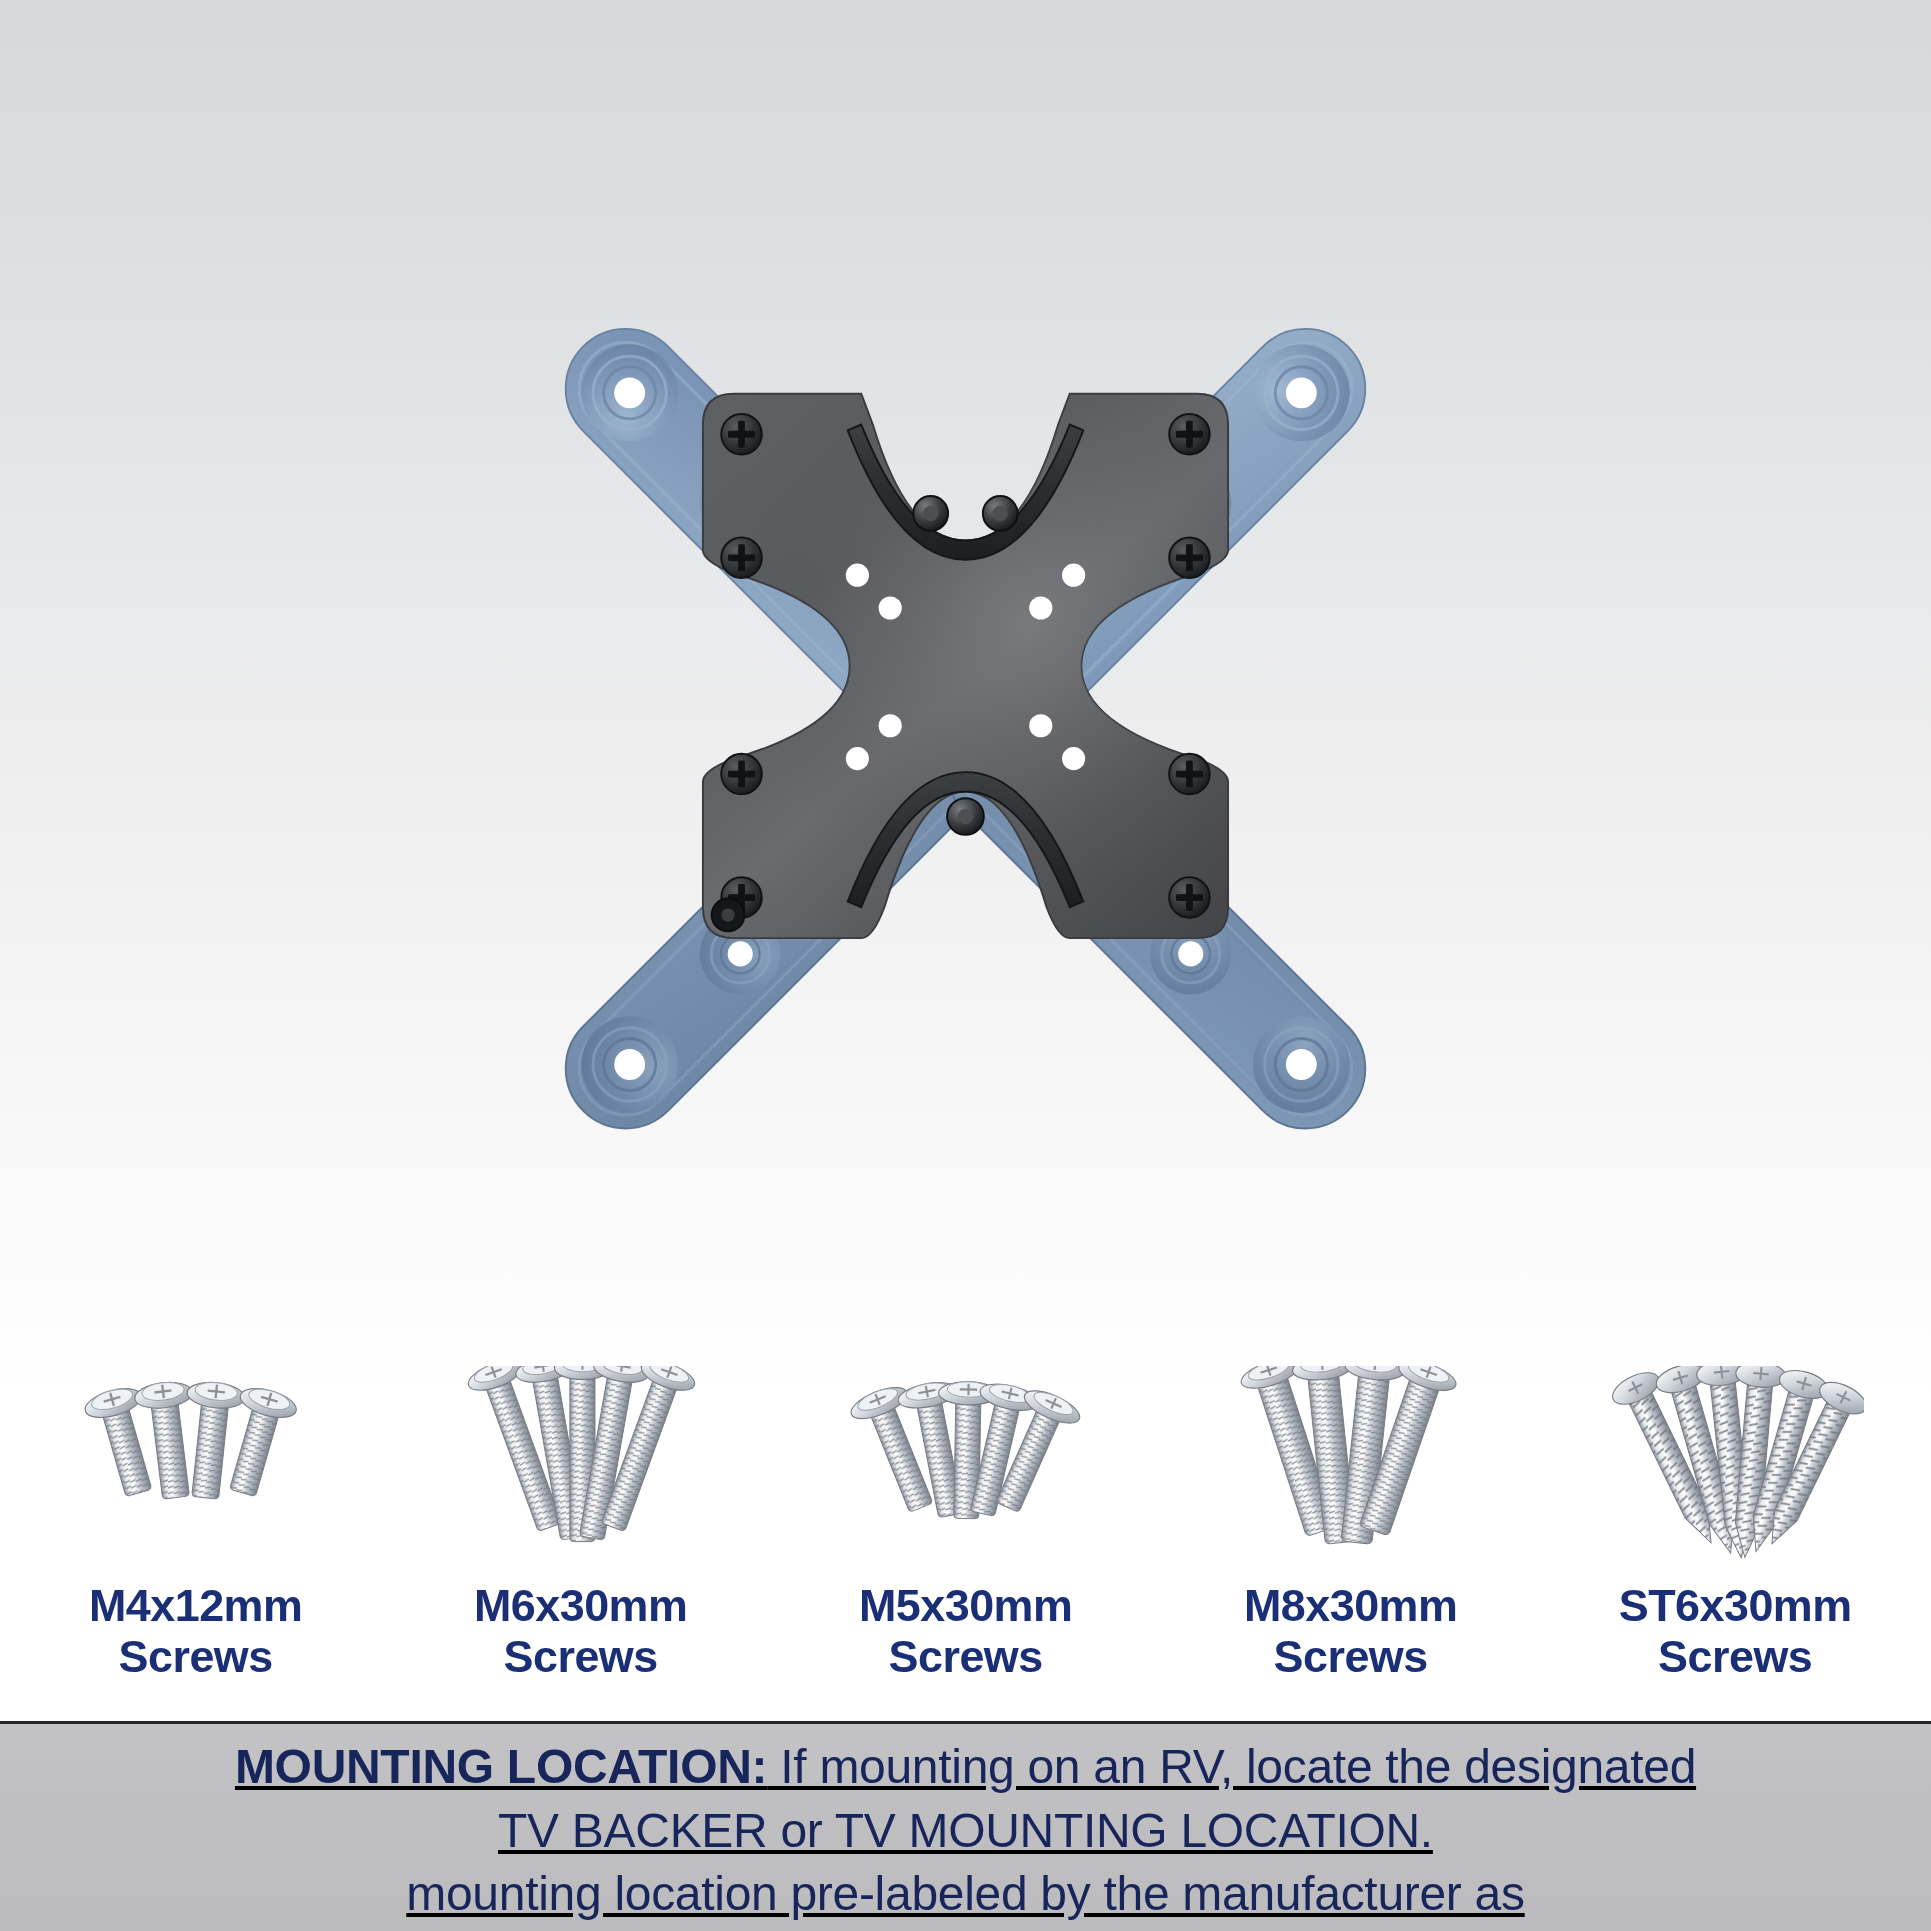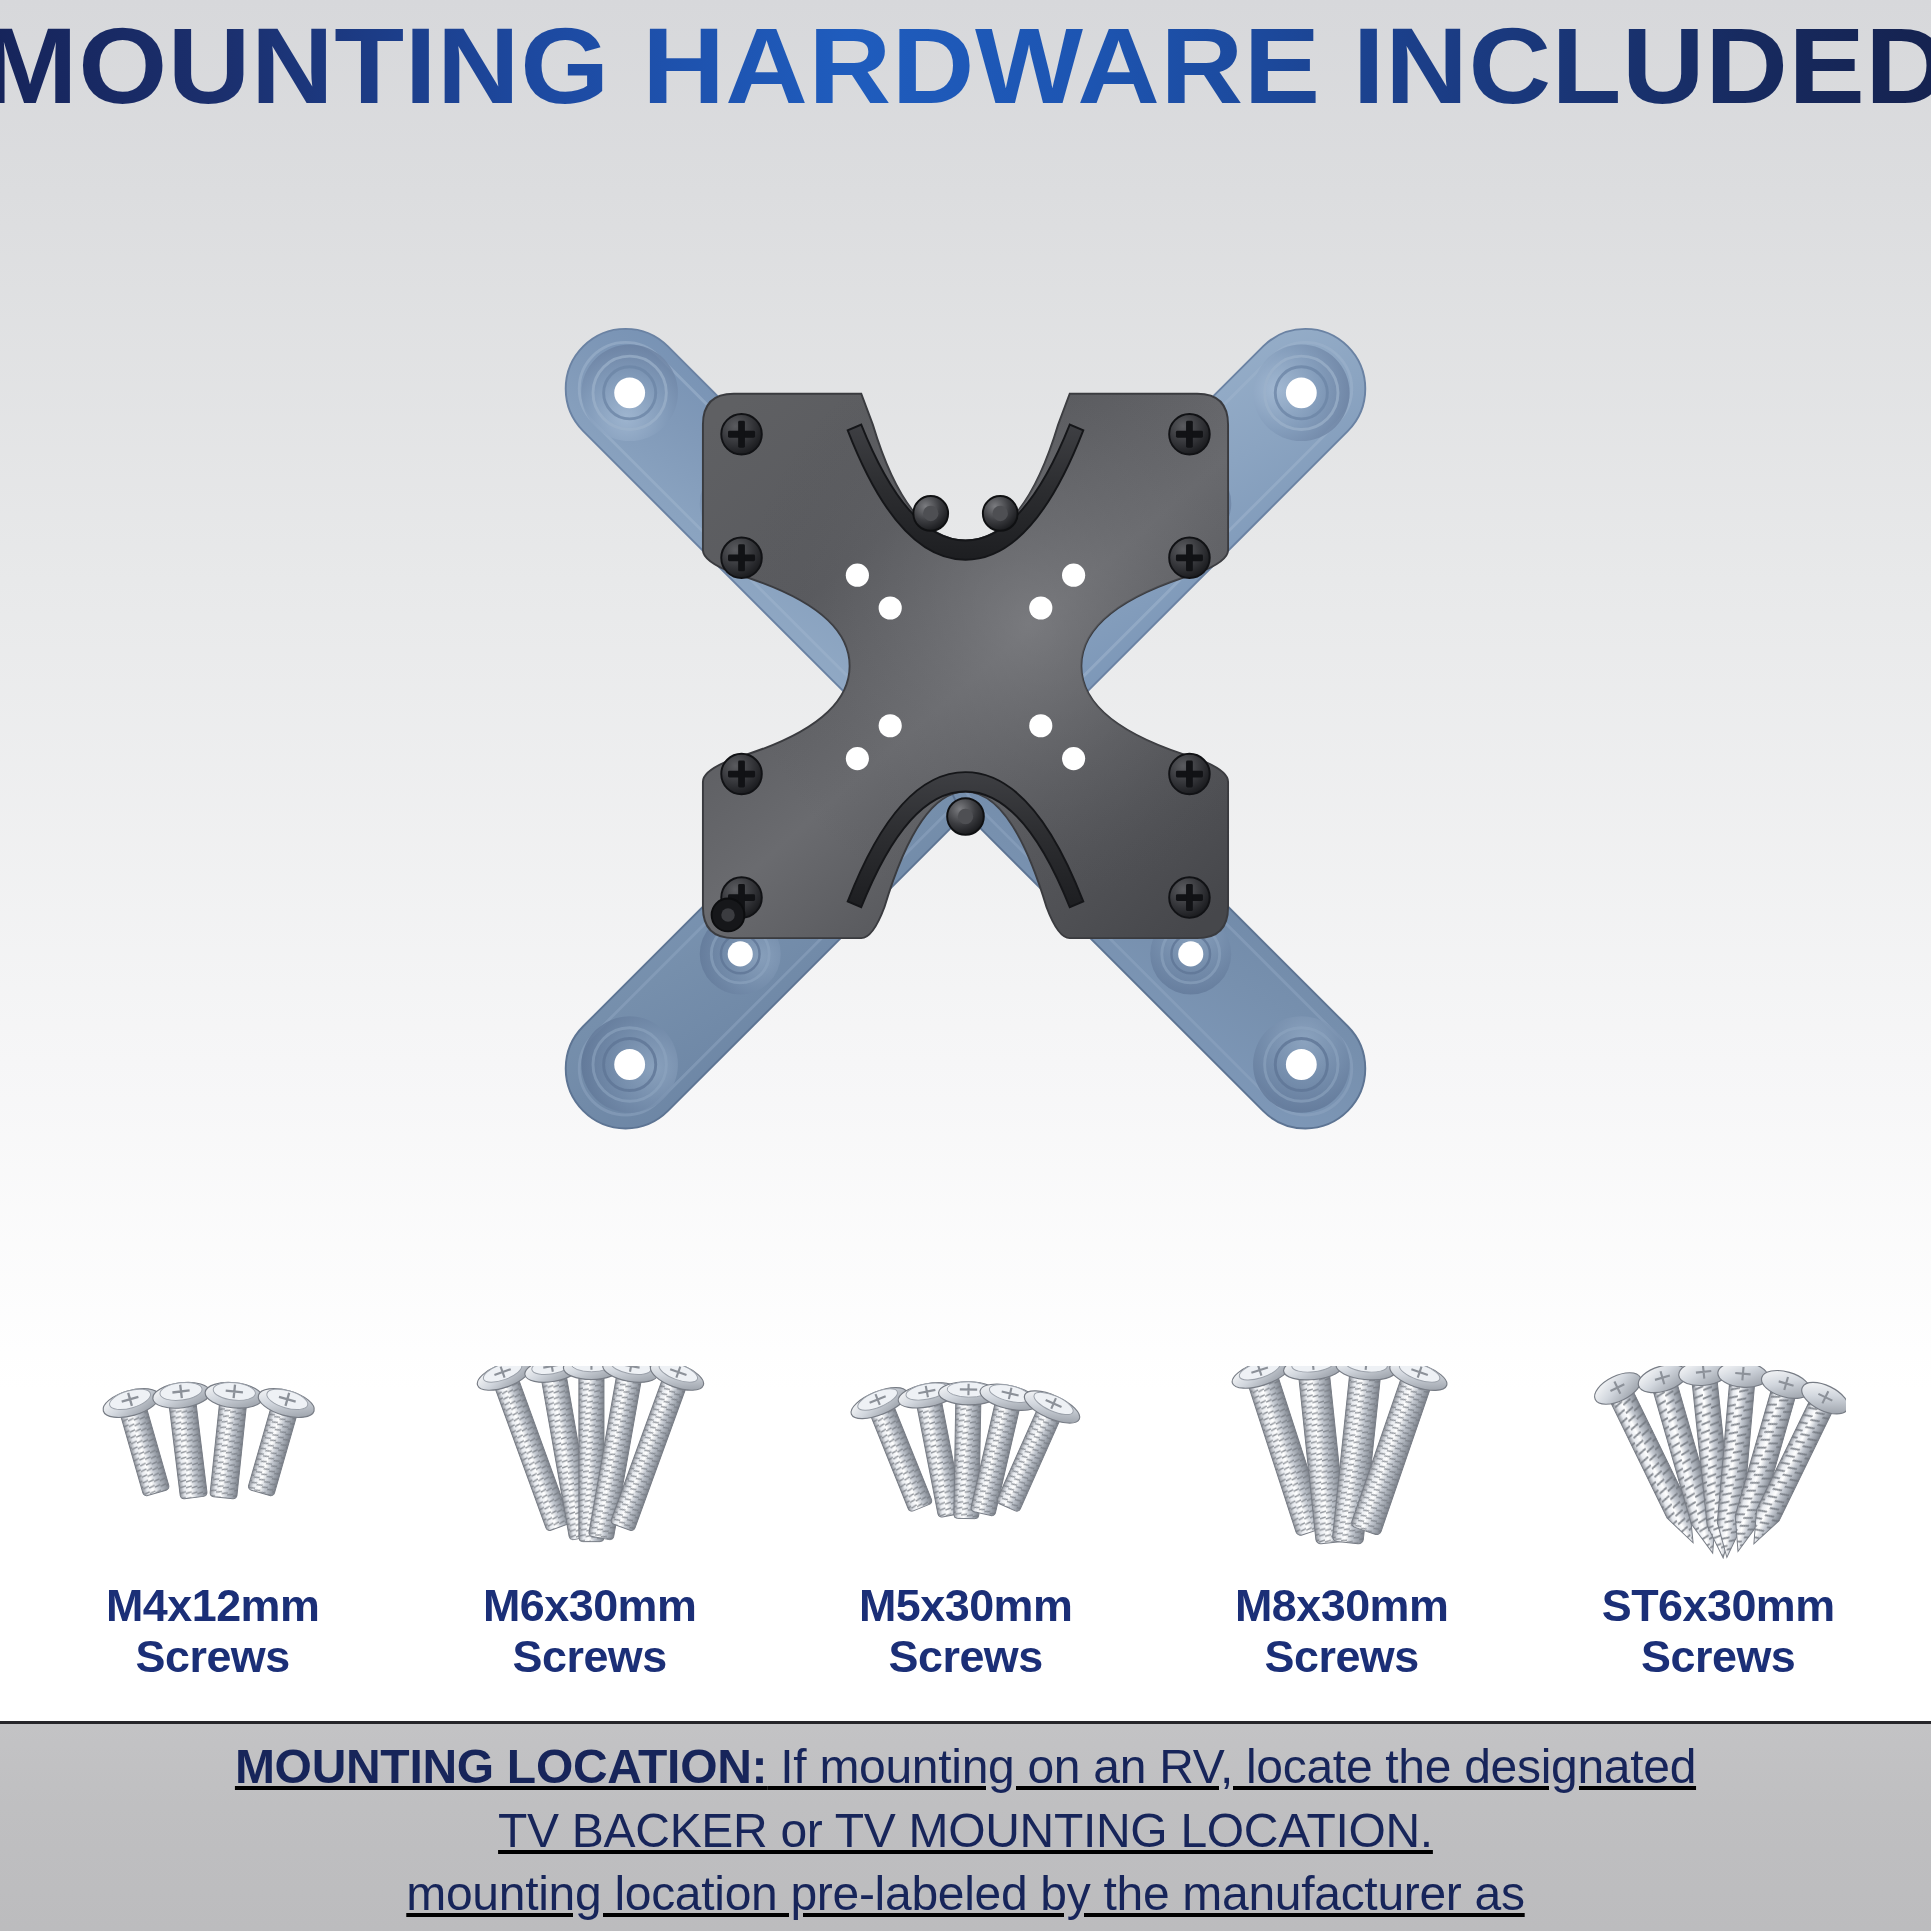--- a/index.html
+++ b/index.html
@@ -61,21 +61,21 @@
   
   #hardware-row {
     position: absolute;
     top: 1366px;
     left: 0;
     width: 1931px;
     height: 357px;
     display: flex;
     align-items: flex-start;
     justify-content: space-between;
-    padding: 0 25px;
+    padding: 0 7px;
   }
 
   .hw-group {
     width: 377px;
     display: flex;
     flex-direction: column;
     align-items: center;
   }
 
   .hw-art { height: 193px; display: flex; align-items: flex-end; justify-content: center; }
@@ -121,23 +121,20 @@
     transform: scaleX(1.0);
   }
   #footer-text .fline { display: block; white-space: nowrap; }
   #footer-text .strong { font-weight: 700; }
 </style>
 </head>
 <body>
 
 <div id="page">
 
-  <div id="title-bar">
-    <div id="title-text">MOUNTING HARDWARE INCLUDED</div>
-  </div>
 
   <div id="bracket-stage">
     <svg viewBox="0 0 1240 1230" xmlns="http://www.w3.org/2000/svg">
       <defs>
 
         <linearGradient id="armTopLeft" x1="0" y1="0" x2="1" y2="1">
           <stop offset="0%" stop-color="#93abc6"></stop>
           <stop offset="35%" stop-color="#8aa3c0"></stop>
           <stop offset="70%" stop-color="#8099b8"></stop>
           <stop offset="100%" stop-color="#7792b4"></stop>

